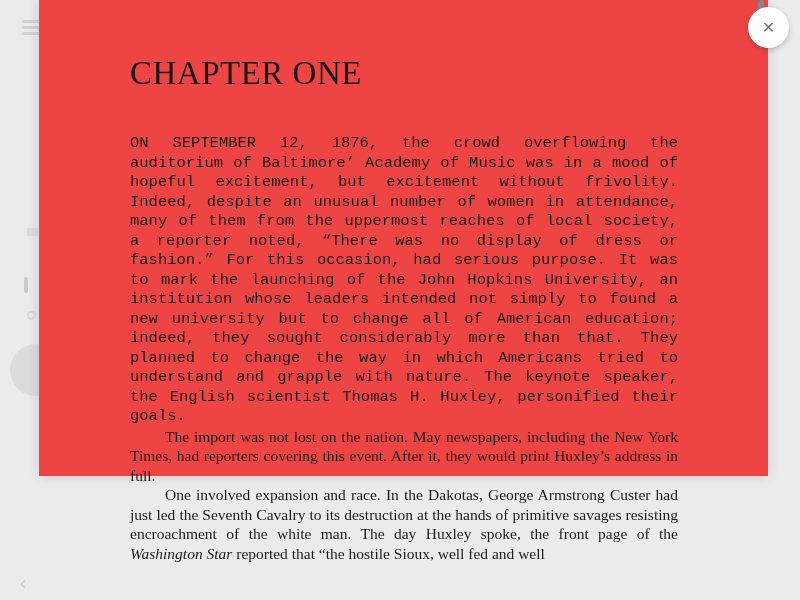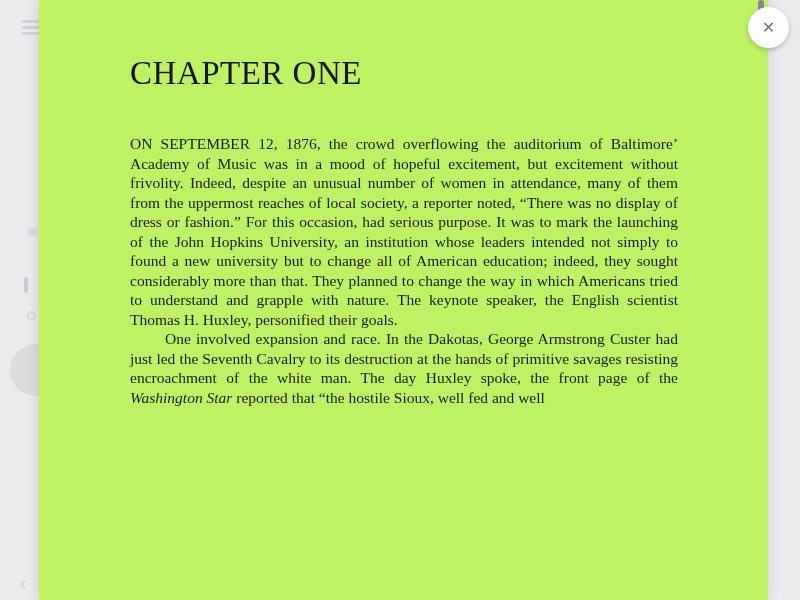--- a/index.html
+++ b/index.html
@@ -28,22 +28,22 @@
     background: #dcdcdf; border-radius: 50%;
   }
   .bg-chevron {
     position: absolute; left: 19px; top: 573px;
     font-family: "DejaVu Sans", sans-serif;
     font-size: 20px; color: #d0d0d5; line-height: 20px;
   }
 
   
   .modal {
-    position: absolute; left: 39px; top: 0; width: 729px; height: 600px;
-    background: #bef264;
+    position: absolute; left: 39px; top: 0; width: 729px; height: 476px;
+    background: #ef4444;
     box-shadow: 0 0 12px rgba(0,0,0,0.14);
   }
   .page {
     padding: 55px 90px 0 91px;
     color: #1c1c1c;
   }
   .chapter-title {
     font-family: "Liberation Serif", serif;
     font-weight: 400;
     font-size: 33px;
@@ -52,21 +52,21 @@
     margin-bottom: 43px;
     color: #161616;
   }
   .page p {
     font-size: 15.5px;
     line-height: 19.5px;
     text-align: justify;
     text-indent: 35px;
     color: #1b1b1b;
   }
-  .page p.noindent { text-indent: 0; }
+  .page p.noindent { text-indent: 0; font-family: Liberation Mono, monospace; }
   .page p .ital { font-style: italic; }
 
   
   .scroll-thumb {
     position: absolute; left: 758px; top: 0; width: 6px; height: 16px;
     background: #85868a; border-radius: 3px; z-index: 5;
   }
 
   
   .close-btn {
@@ -95,20 +95,21 @@
   <div class="bg-bar"></div>
   <div class="bg-dot"></div>
   <div class="bg-avatar"></div>
   <div class="bg-chevron">‹</div>
 </div>
 
 <div class="modal">
   <div class="page">
     <h1 class="chapter-title">CHAPTER ONE</h1>
     <p class="noindent">ON SEPTEMBER 12, 1876, the crowd overflowing the auditorium of Baltimore’ Academy of Music was in a mood of hopeful excitement, but excitement without frivolity. Indeed, despite an unusual number of women in attendance, many of them from the uppermost reaches of local society, a reporter noted, “There was no display of dress or fashion.” For this occasion, had serious purpose. It was to mark the launching of the John Hopkins University, an institution whose leaders intended not simply to found a new university but to change all of American education; indeed, they sought considerably more than that. They planned to change the way in which Americans tried to understand and grapple with nature. The keynote speaker, the English scientist Thomas H. Huxley, personified their goals.</p>
+    <p>The import was not lost on the nation. May newspapers, including the New York Times, had reporters covering this event. After it, they would print Huxley’s address in full.</p>
     <p><span>One involved expansion and race. In the Dakotas, George Armstrong Custer had just led the Seventh Cavalry to its destruction at the hands of primitive savages resisting encroachment of the white man. The day Huxley spoke, the front page of the </span><span class="ital">Washington Star</span><span> reported that “the hostile Sioux, well fed and well</span></p>
   </div>
 </div>
 
 <div class="scroll-thumb"></div>
 
 <button class="close-btn">
   <span class="glyph">✕</span>
 </button>
 

